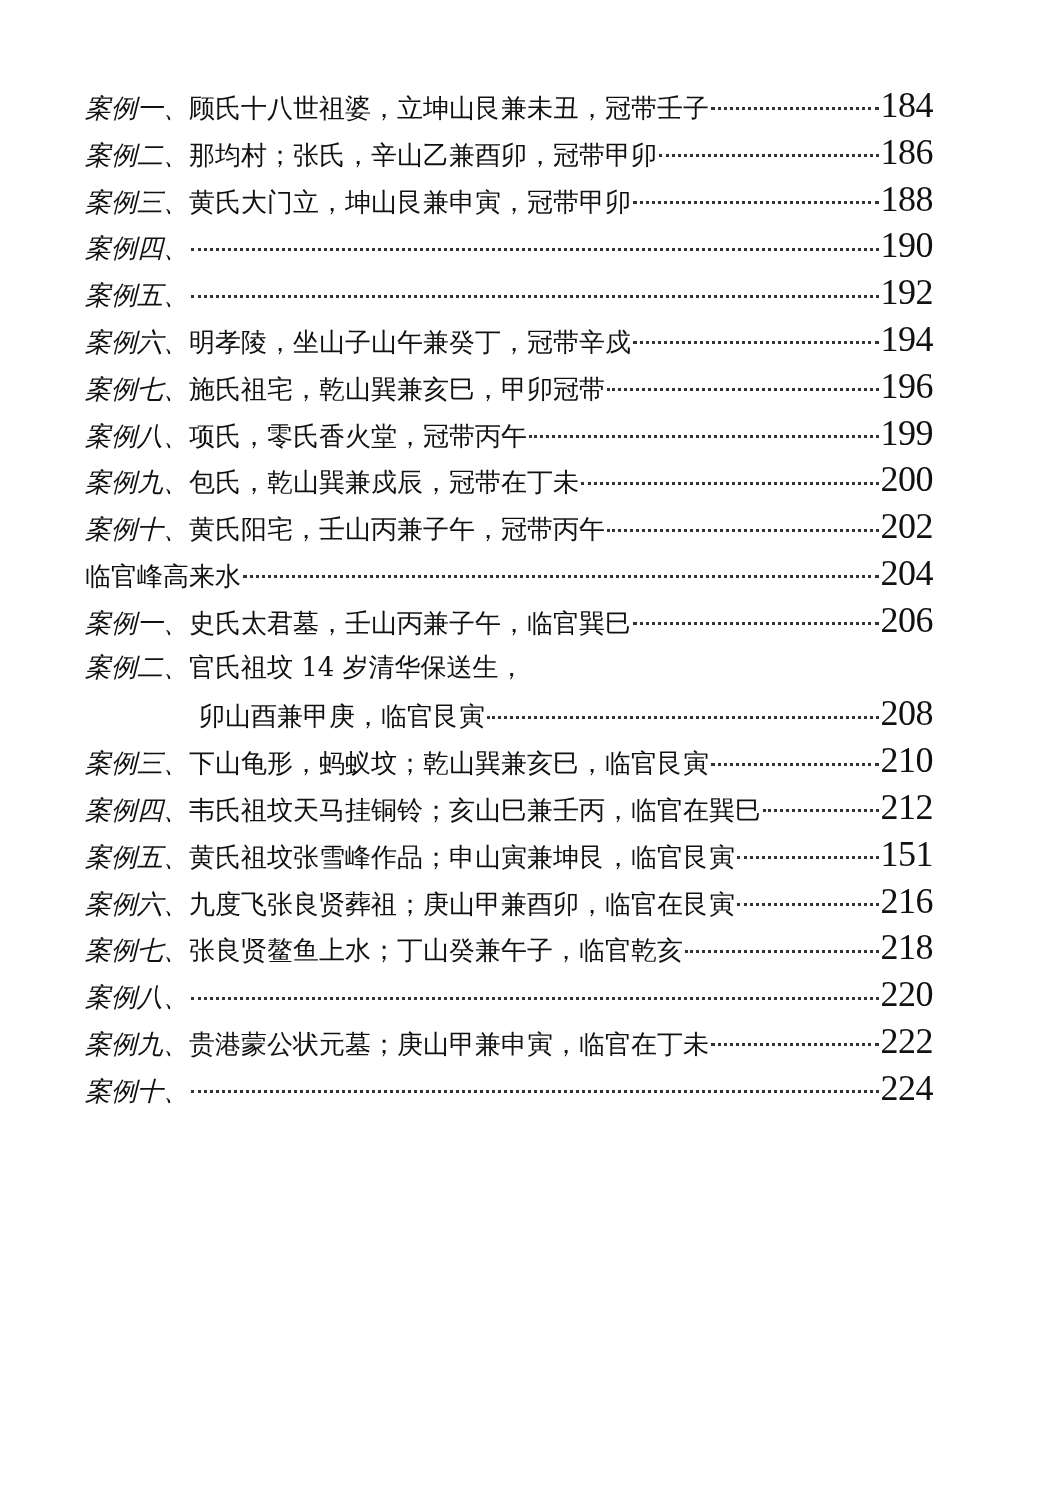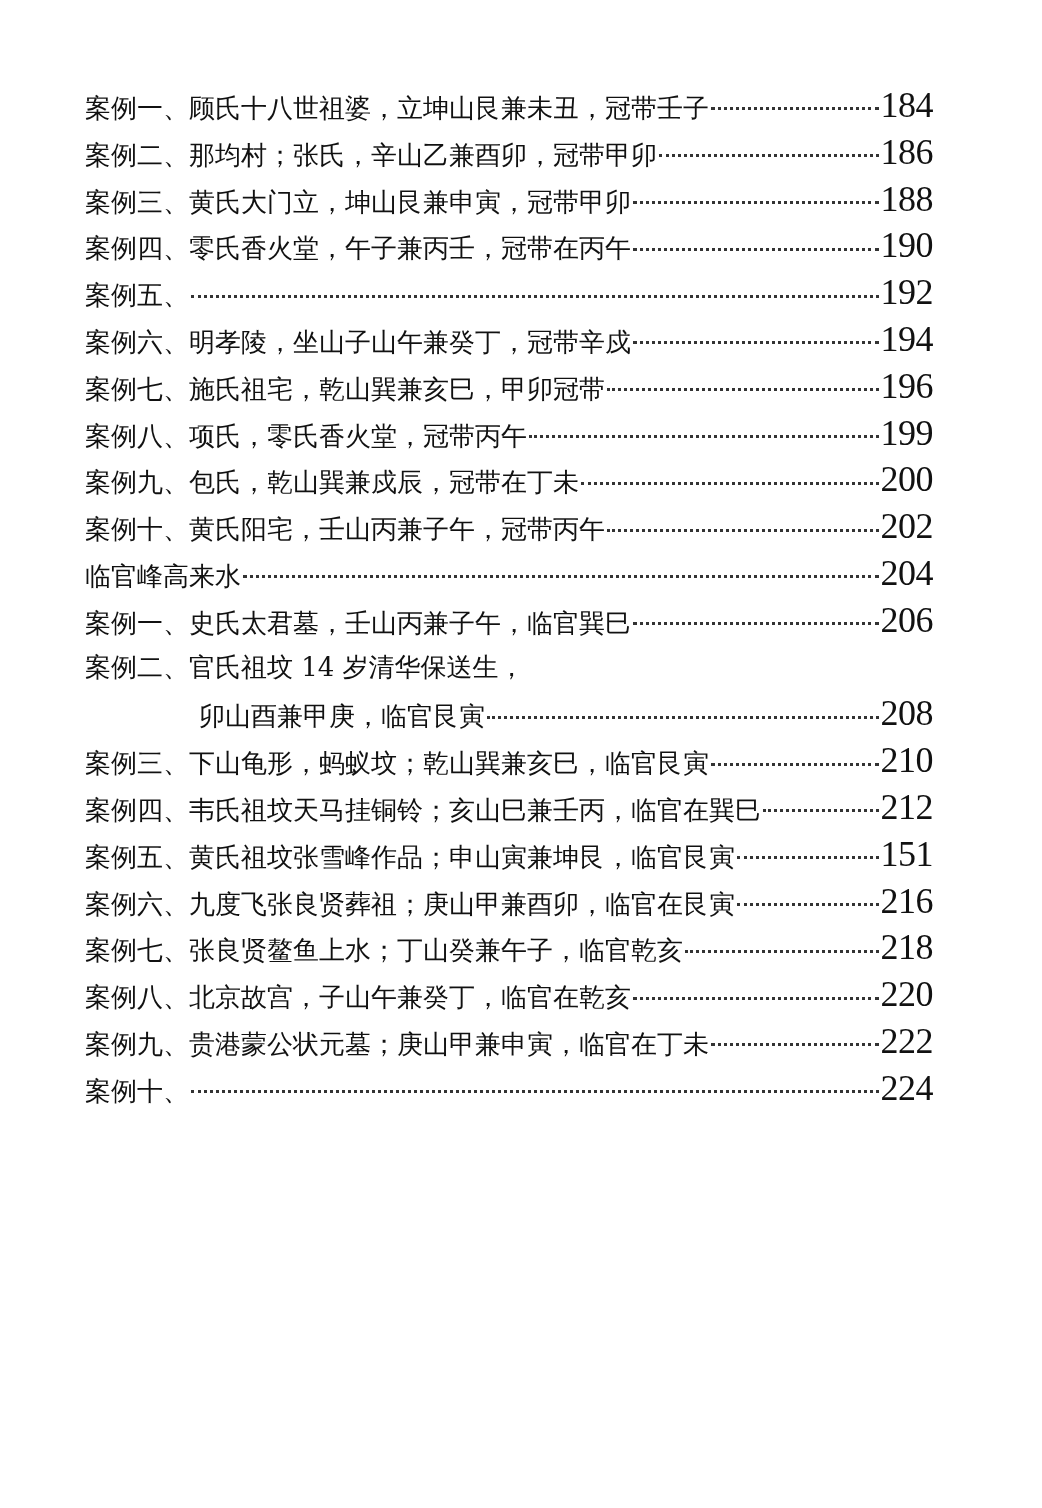--- a/index.html
+++ b/index.html
@@ -24,20 +24,21 @@
   .row {
     display: flex;
     align-items: baseline;
     height: 46.8px;
     line-height: 46.8px;
     font-size: 26px;
     white-space: nowrap;
   }
   .row .prefix {
     flex: 0 0 auto;
+    font-style: italic;
   }
   .row .title {
     flex: 0 0 auto;
   }
   .row .leader {
     flex: 1 1 auto;
     overflow: hidden;
     margin: 0 2px;
     position: relative;
     height: 26px;
@@ -82,21 +83,20 @@
 
   <div class="row">
     <span class="prefix">案例三、</span>
     <span class="title">黄氏大门立，坤山艮兼申寅，冠带甲卯</span>
     <span class="leader"></span>
     <span class="page">188</span>
   </div>
 
   <div class="row">
     <span class="prefix">案例四、</span>
-    <span class="title">零氏香火堂，午子兼丙壬，冠带在丙午</span>
     <span class="leader"></span>
     <span class="page">190</span>
   </div>
 
   <div class="row">
     <span class="prefix">案例五、</span>
     <span class="leader"></span>
     <span class="page">192</span>
   </div>
 
@@ -192,21 +192,20 @@
 
   <div class="row">
     <span class="prefix">案例七、</span>
     <span class="title">张良贤鳌鱼上水；丁山癸兼午子，临官乾亥</span>
     <span class="leader"></span>
     <span class="page">218</span>
   </div>
 
   <div class="row">
     <span class="prefix">案例八、</span>
-    <span class="title">北京故宫，子山午兼癸丁，临官在乾亥</span>
     <span class="leader"></span>
     <span class="page">220</span>
   </div>
 
   <div class="row">
     <span class="prefix">案例九、</span>
     <span class="title">贵港蒙公状元墓；庚山甲兼申寅，临官在丁未</span>
     <span class="leader"></span>
     <span class="page">222</span>
   </div>

